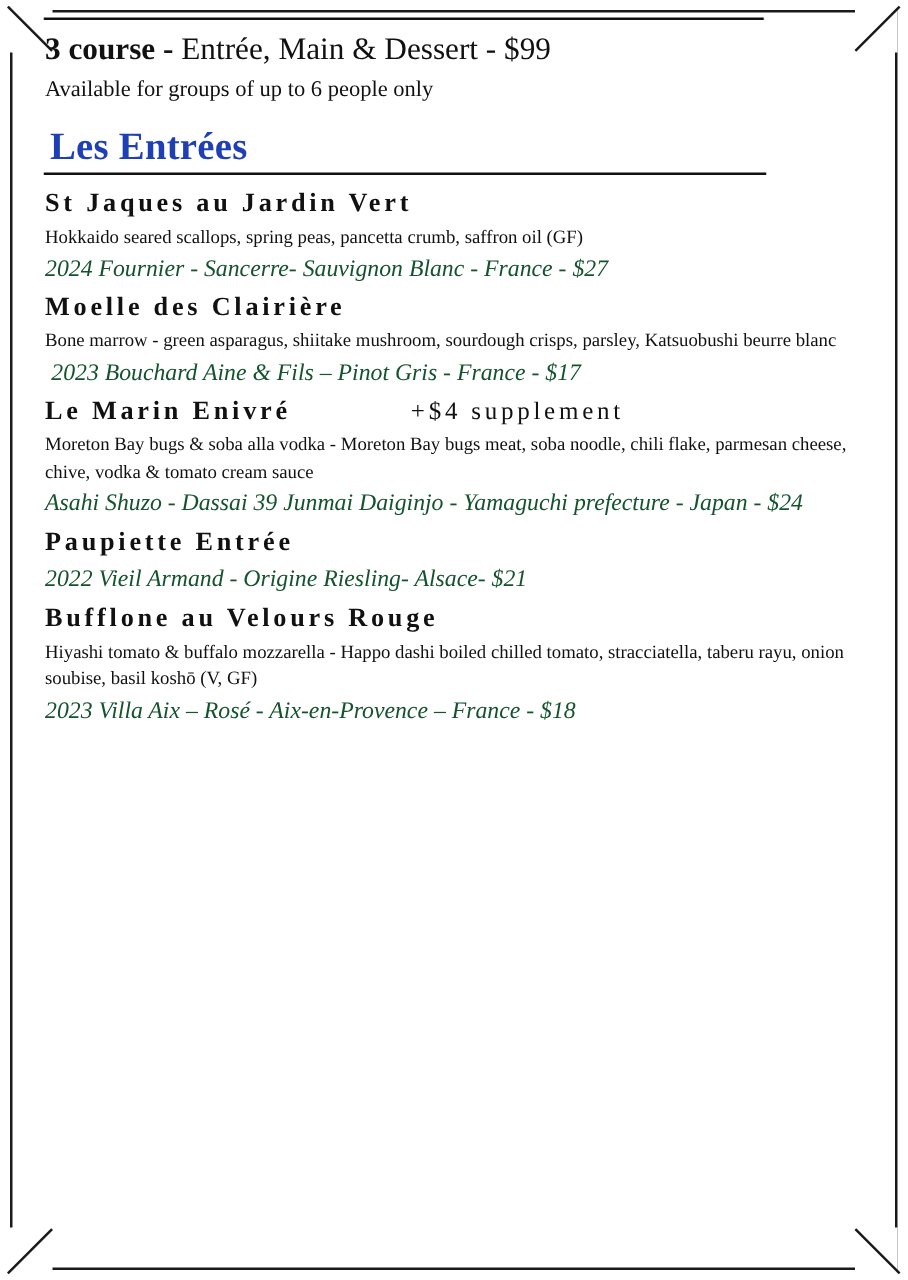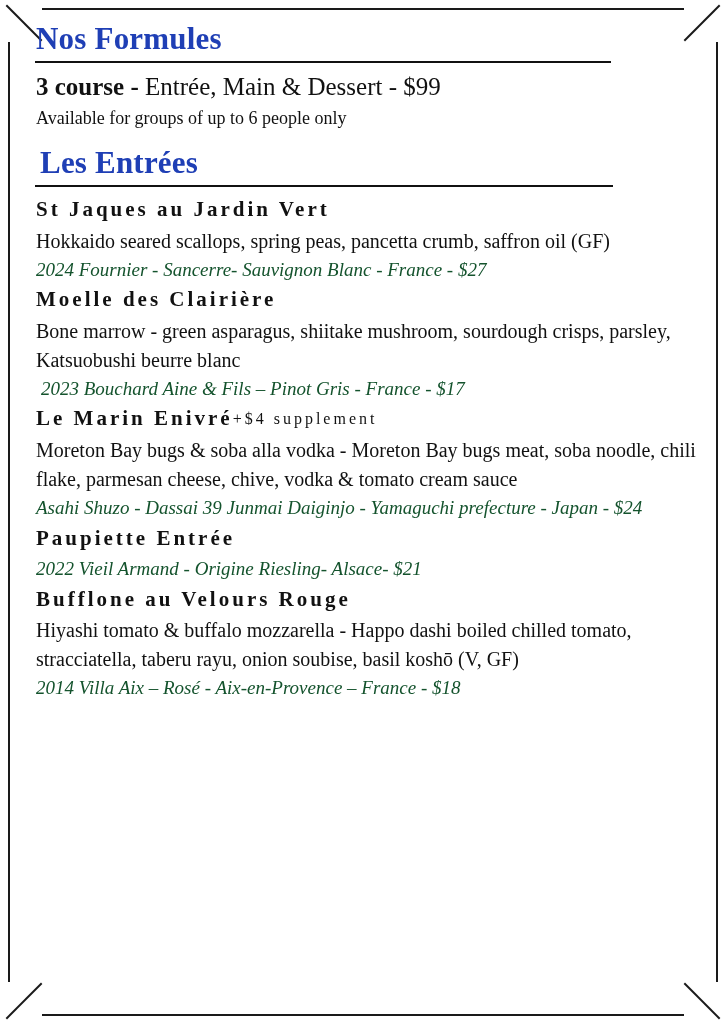--- a/index.html
+++ b/index.html
@@ -112,24 +112,25 @@
     font-size: 21px;
     letter-spacing: 3px;
     line-height: 1.6;
     display: flex;
     align-items: center;
     justify-content: flex-start;
   }
   .supplement {
     font-weight: normal;
     letter-spacing: 3px;
-    font-size: 16px;
+    font-size: 20px;
+    margin-left: 96px;
   }
   .dish-desc {
-    font-size: 20px;
+    font-size: 15px;
     line-height: 1.45;
   }
   .dish-wine {
     color: #14532d;
     font-style: italic;
     font-size: 19px;
     line-height: 1.4;
     margin-top: 1px;
   }
   .wine-indent { padding-left: 5px; }
@@ -139,21 +140,20 @@
 
 <div class="frame-outer">
   <span class="corner corner-tl"></span>
   <span class="corner corner-tr"></span>
   <span class="corner corner-bl"></span>
   <span class="corner corner-br"></span>
 </div>
 
 <div class="content">
 
-  <h1 class="section-title title-formules">Nos Formules</h1>
   <div class="rule"></div>
 
   <p class="formule-line">
     <span class="lead">3 course -</span><span> Entrée, Main &amp; Dessert - $99</span>
   </p>
 
 
   <p class="avail">Available for groups of up to 6 people only</p>
 
   <h1 class="section-title title-entrees">Les Entrées</h1>
@@ -193,16 +193,16 @@
     </div>
     <div class="dish-wine">2022 Vieil Armand - Origine Riesling- Alsace- $21</div>
   </div>
 
   <div class="dish">
     <div class="dish-name">
       <span>Bufflone au Velours Rouge</span>
       <span class="supplement"></span>
     </div>
     <div class="dish-desc">Hiyashi tomato &amp; buffalo mozzarella - Happo dashi boiled chilled tomato, stracciatella, taberu rayu, onion soubise, basil koshō (V, GF)</div>
-    <div class="dish-wine">2014 Villa Aix – Rosé - Aix-en-Provence – France - $18</div>
+    <div class="dish-wine">2023 Villa Aix – Rosé - Aix-en-Provence – France - $18</div>
   </div>
 
 </div>
 
 </body></html>

